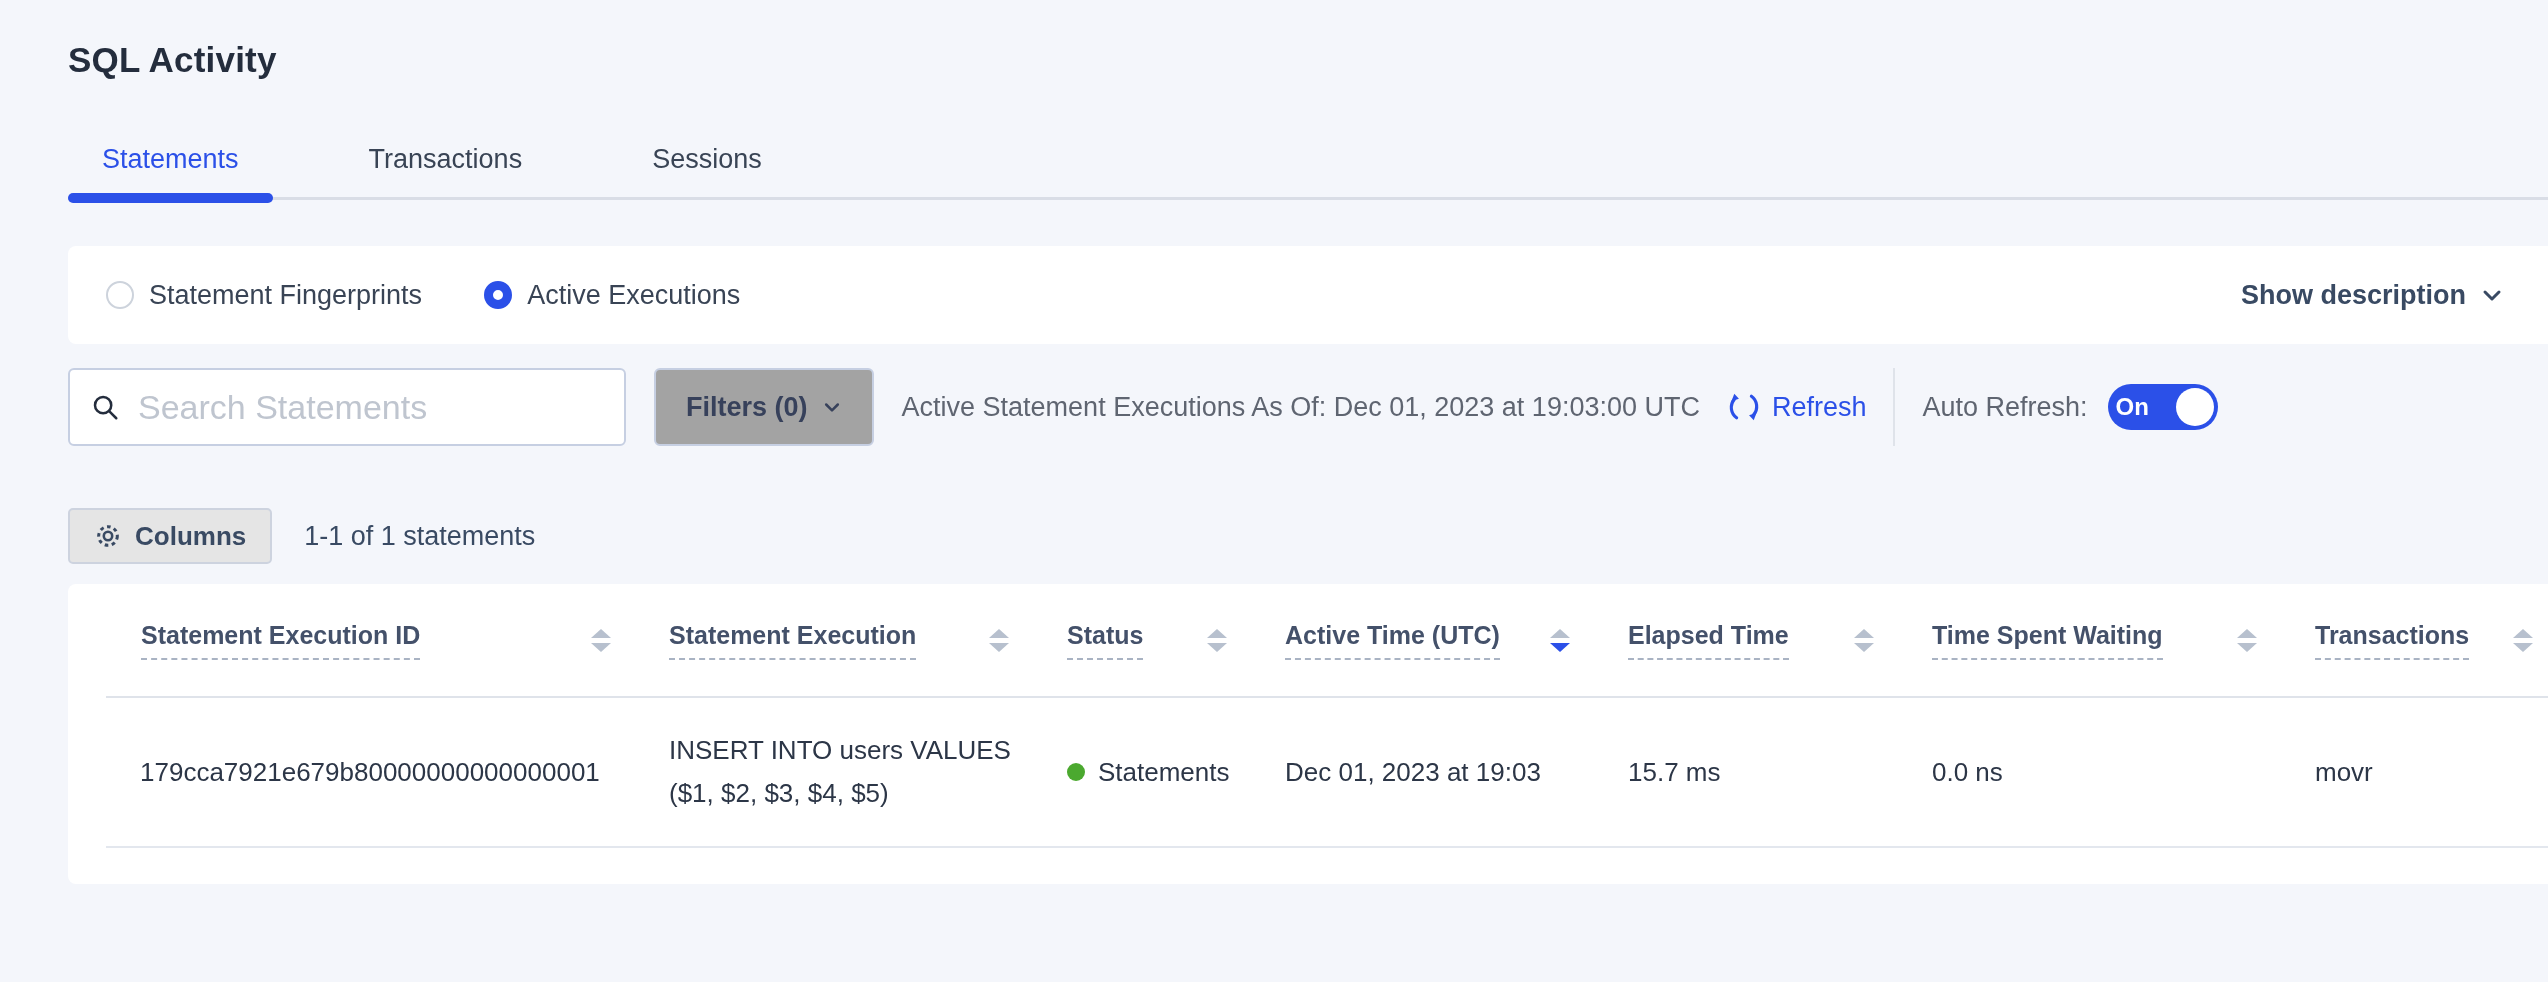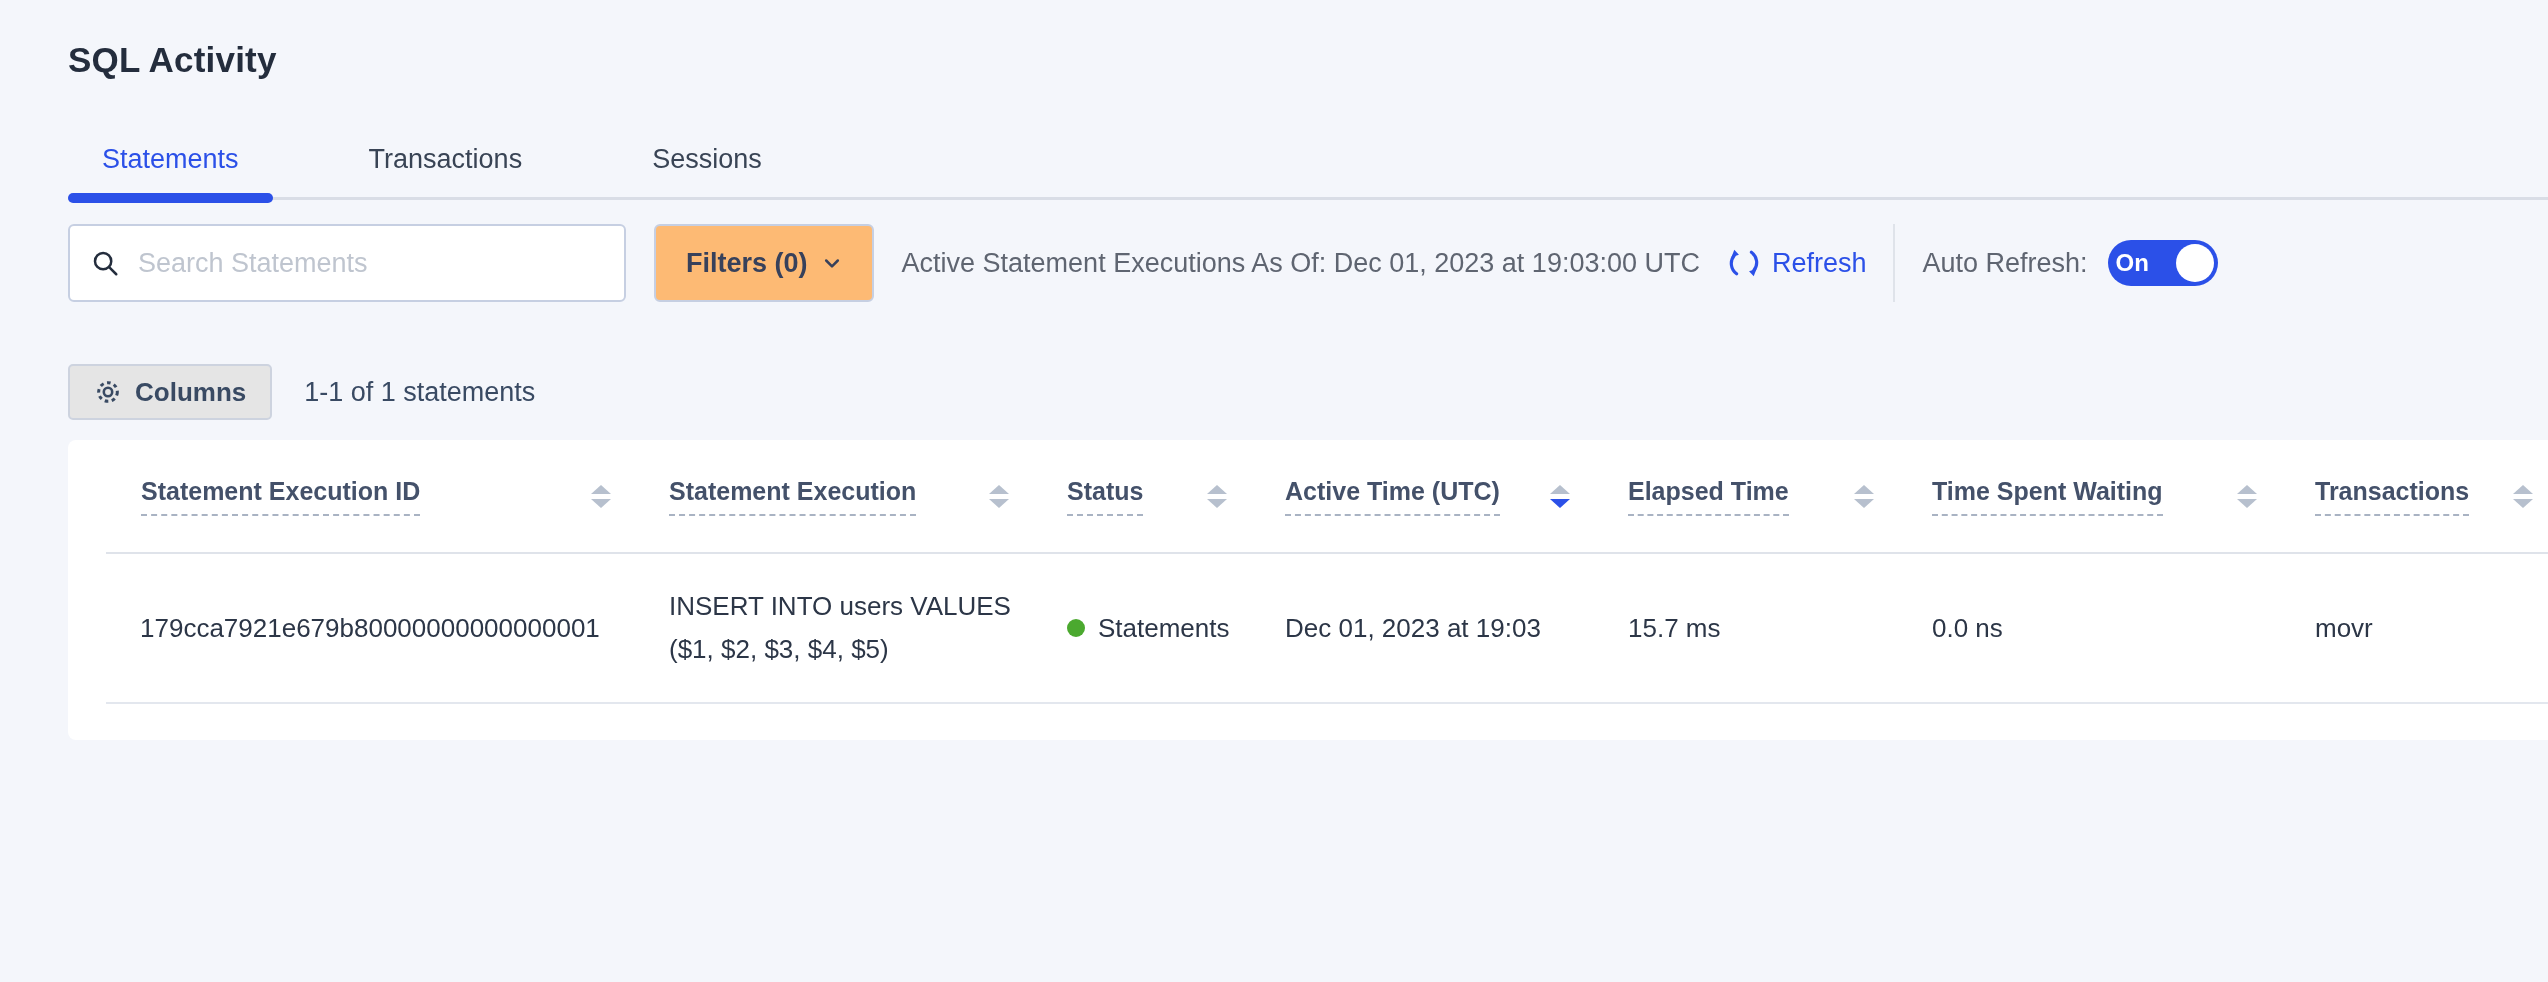--- a/index.html
+++ b/index.html
@@ -66,26 +66,26 @@
 
   
   .controls-row { margin-top: 24px; display: flex; align-items: center; }
   .search-box {
     width: 558px; height: 78px; box-sizing: border-box;
     background: #fff; border: 2px solid #c6cfe2; border-radius: 6px;
     display: flex; align-items: center; padding: 0 20px; gap: 16px;
   }
   .search-box input {
     flex: 1; border: none; outline: none; background: transparent;
-    font-family: inherit; font-size: 27px; color: #c2410c;
+    font-family: inherit; font-size: 34px; color: #c2410c;
   }
   .search-box input::placeholder { color: #bfc5cf; }
   .filters-button {
     margin-left: 28px; height: 78px; padding: 0 30px;
-    background: #fdba74; border: 2px solid #c6cfe2; border-radius: 6px;
+    background: #a3a3a3; border: 2px solid #c6cfe2; border-radius: 6px;
     display: flex; align-items: center; gap: 14px; cursor: pointer;
     font-family: inherit; font-size: 27px; font-weight: 600; color: #37415b;
   }
   .asof { margin-left: 28px; display: flex; align-items: center; }
   .asof-text { font-size: 27px; color: #5f6571; }
   .refresh-icon { margin-left: 26px; cursor: pointer; }
   .refresh-link {
     margin-left: 10px; font-size: 27px; font-weight: 500; color: #2b50e8;
     text-decoration: none; cursor: pointer;
   }
@@ -170,20 +170,40 @@
       <span>Statements</span>
     </div>
     <div class="tab">
       <span>Transactions</span>
     </div>
     <div class="tab">
       <span>Sessions</span>
     </div>
   </nav>
 
+  <section class="card radio-card">
+    <div class="radio-group">
+      <label class="radio-option">
+        <span class="radio-circle"></span>
+        <span class="radio-label">Statement Fingerprints</span>
+      </label>
+      <label class="radio-option">
+        <span class="radio-circle selected"></span>
+        <span class="radio-label">Active Executions</span>
+      </label>
+    </div>
+    <button class="show-description">
+      <span>Show description</span>
+      <span class="icon">
+        <svg width="24" height="24" viewBox="0 0 24 24">
+            <path d="M5 9l7 7 7-7" fill="none" stroke="#394a63" stroke-width="3" stroke-linecap="round" stroke-linejoin="round"></path>
+          </svg>
+      </span>
+    </button>
+  </section>
 
   <div class="controls-row">
     <div class="search-box">
       <span class="icon">
         <svg width="30" height="30" viewBox="0 0 24 24">
             <circle cx="10.5" cy="10.5" r="6.5" fill="none" stroke="#242d3d" stroke-width="2"></circle>
             <path d="M15.3 15.3L21 21" stroke="#242d3d" stroke-width="2" stroke-linecap="round"></path>
           </svg>
       </span>
       <input type="text" placeholder="Search Statements" style="">

